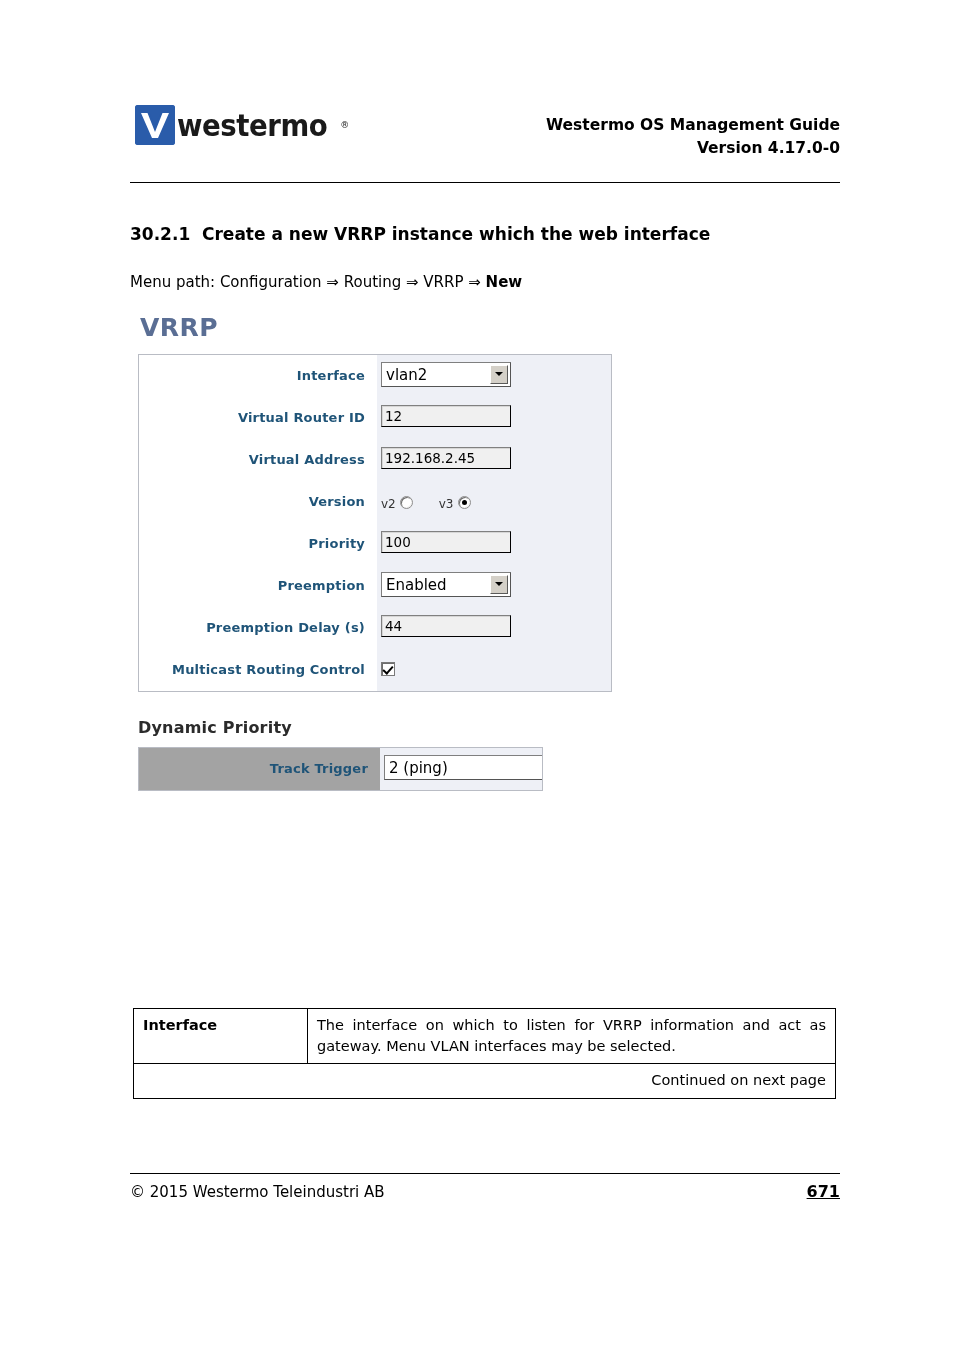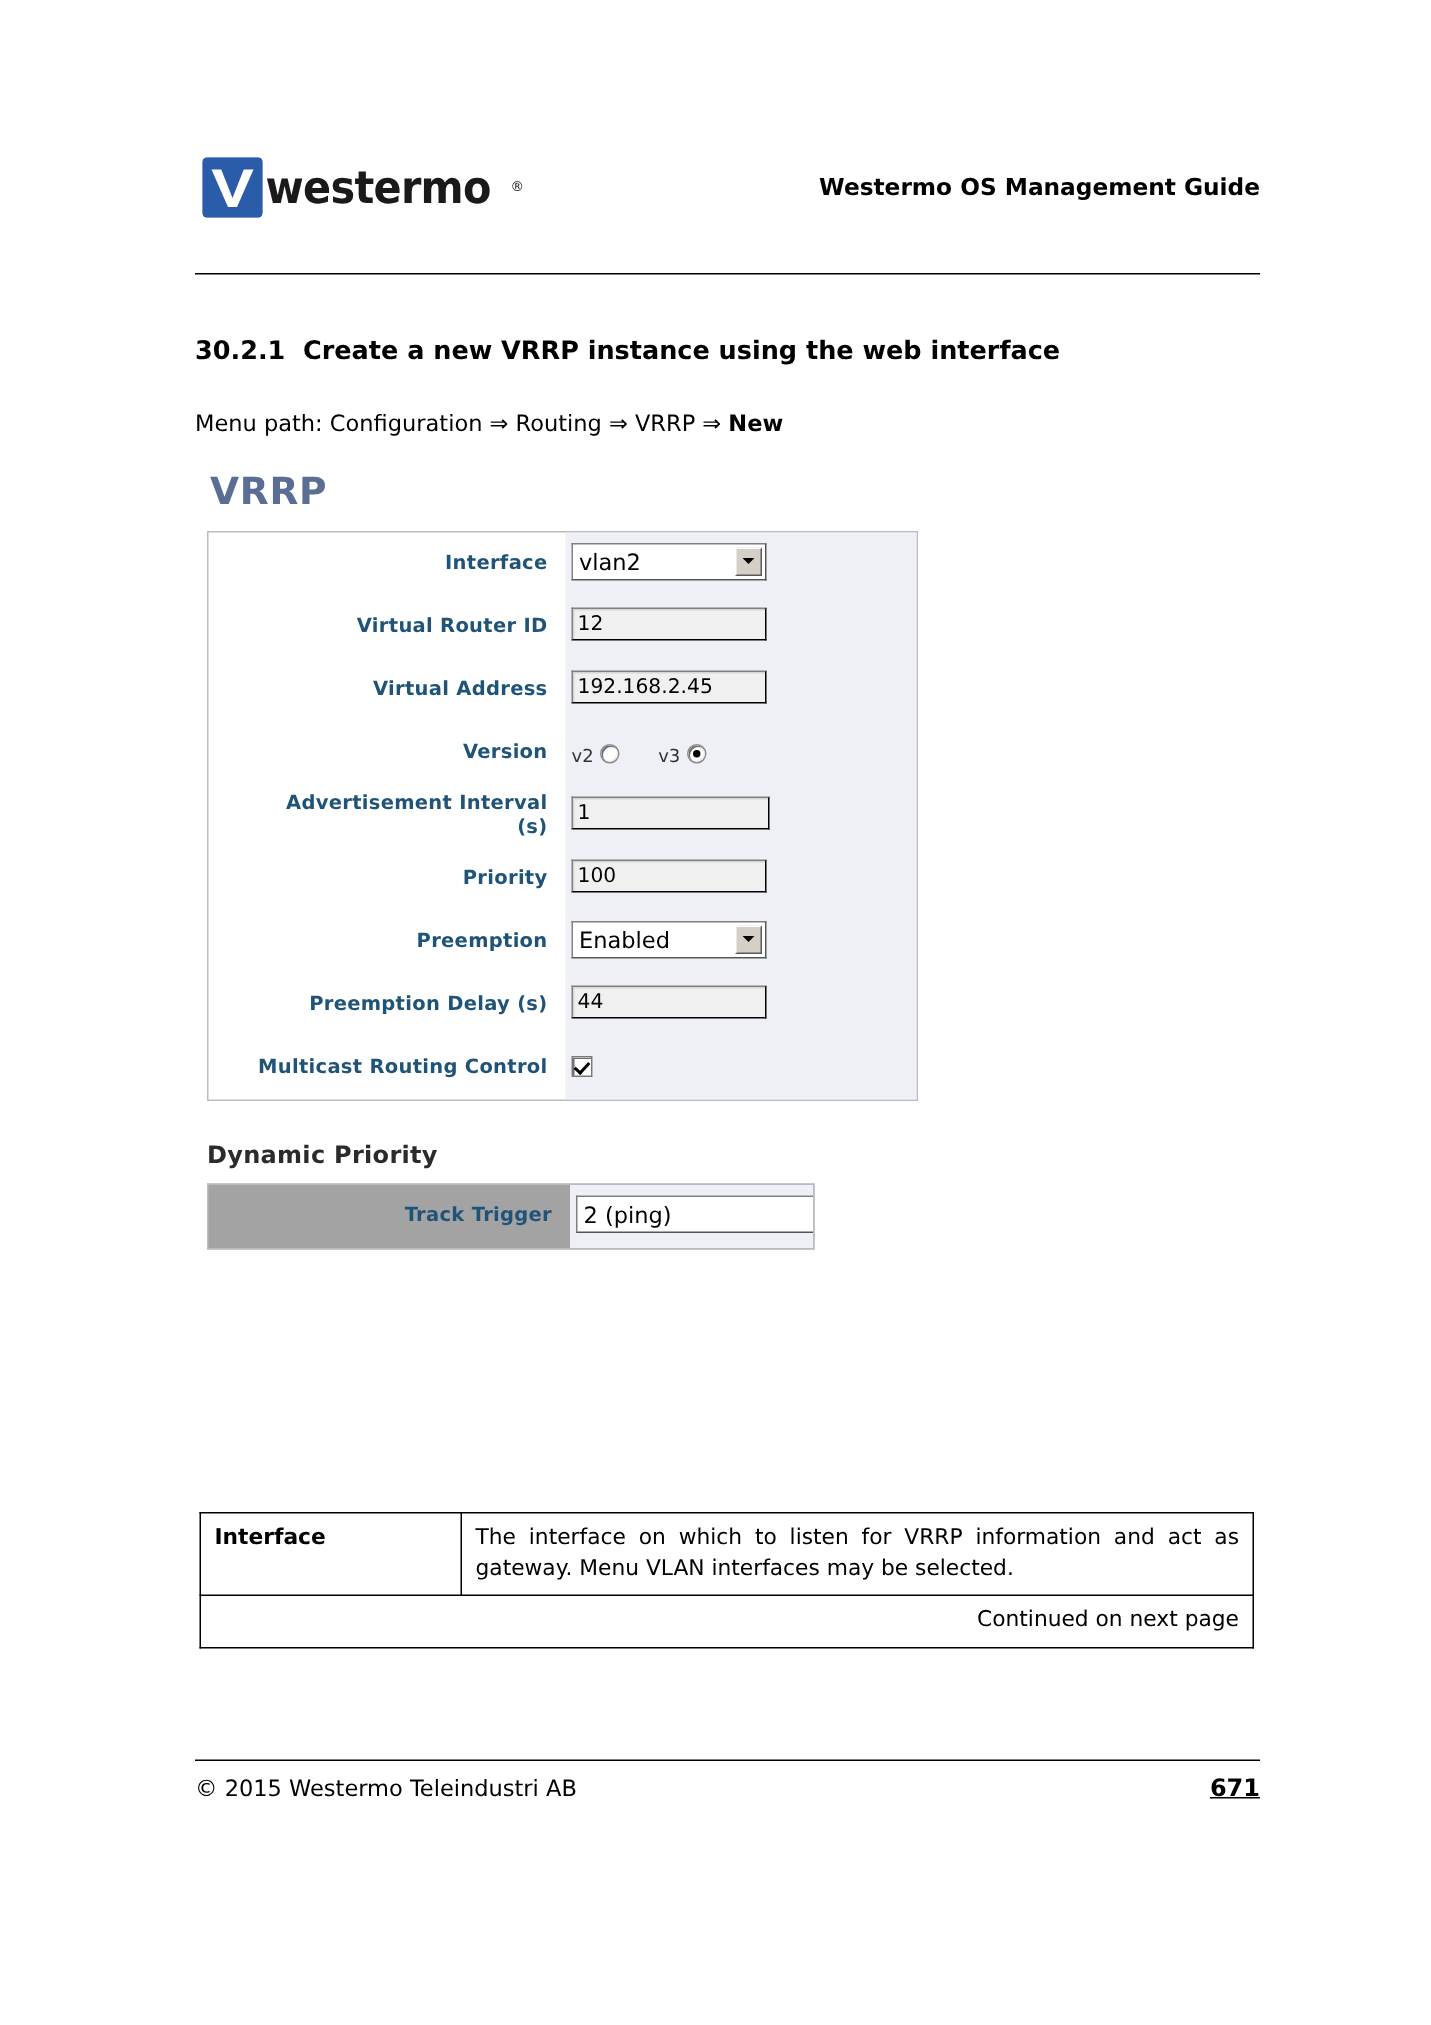--- a/index.html
+++ b/index.html
@@ -386,26 +386,27 @@
         <rect x="0" y="0" width="40" height="40" rx="3" fill="#2a5caa"></rect>
         <path d="M6 8 L12.5 8 L20 27 L27.5 8 L34 8 L23 33 L17 33 Z" fill="#ffffff"></path>
         <path d="M14.5 8 L20 20.5 L25.5 8 Z" fill="#2a5caa"></path>
       </svg>
     </span>
     <span class="logo-word">westermo</span>
       <span class="logo-reg">®</span>
   </div>
   <div class="header-right">
     <div>Westermo OS Management Guide</div>
+    <div>Version 4.17.0-0</div>
   </div>
 </div>
 <div class="header-rule"></div>
 
 <div class="section-heading">
-  <span class="section-num">30.2.1</span><span>Create a new VRRP instance using the web interface</span>
+  <span class="section-num">30.2.1</span><span>Create a new VRRP instance which the web interface</span>
 </div>
 
 <div class="menu-path">
   <span>Menu path: Configuration ⇒ Routing ⇒ VRRP ⇒ </span><span class="mp-strong">New</span>
 </div>
 
 <div class="webui">
 
   <div class="vrrp-title">VRRP</div>
 
@@ -447,29 +448,20 @@
           </span>
           <span class="radio-gap"></span>
           <span class="radio-item">
             <span class="rlabel">v3</span>
             <span class="radio-dot on"></span>
           </span>
         </div>
       </div>
     </div>
 
-    <div class="form-row">
-      <div class="lbl">
-        <span>Advertisement Interval</span><br>
-        <span>(s)</span>
-      </div>
-      <div class="ctl">
-        <div class="txtbox w132">1</div>
-      </div>
-    </div>
 
     <div class="form-row">
       <div class="lbl">Priority</div>
       <div class="ctl">
         <div class="txtbox w130">100</div>
       </div>
     </div>
 
     <div class="form-row">
       <div class="lbl">Preemption</div>

